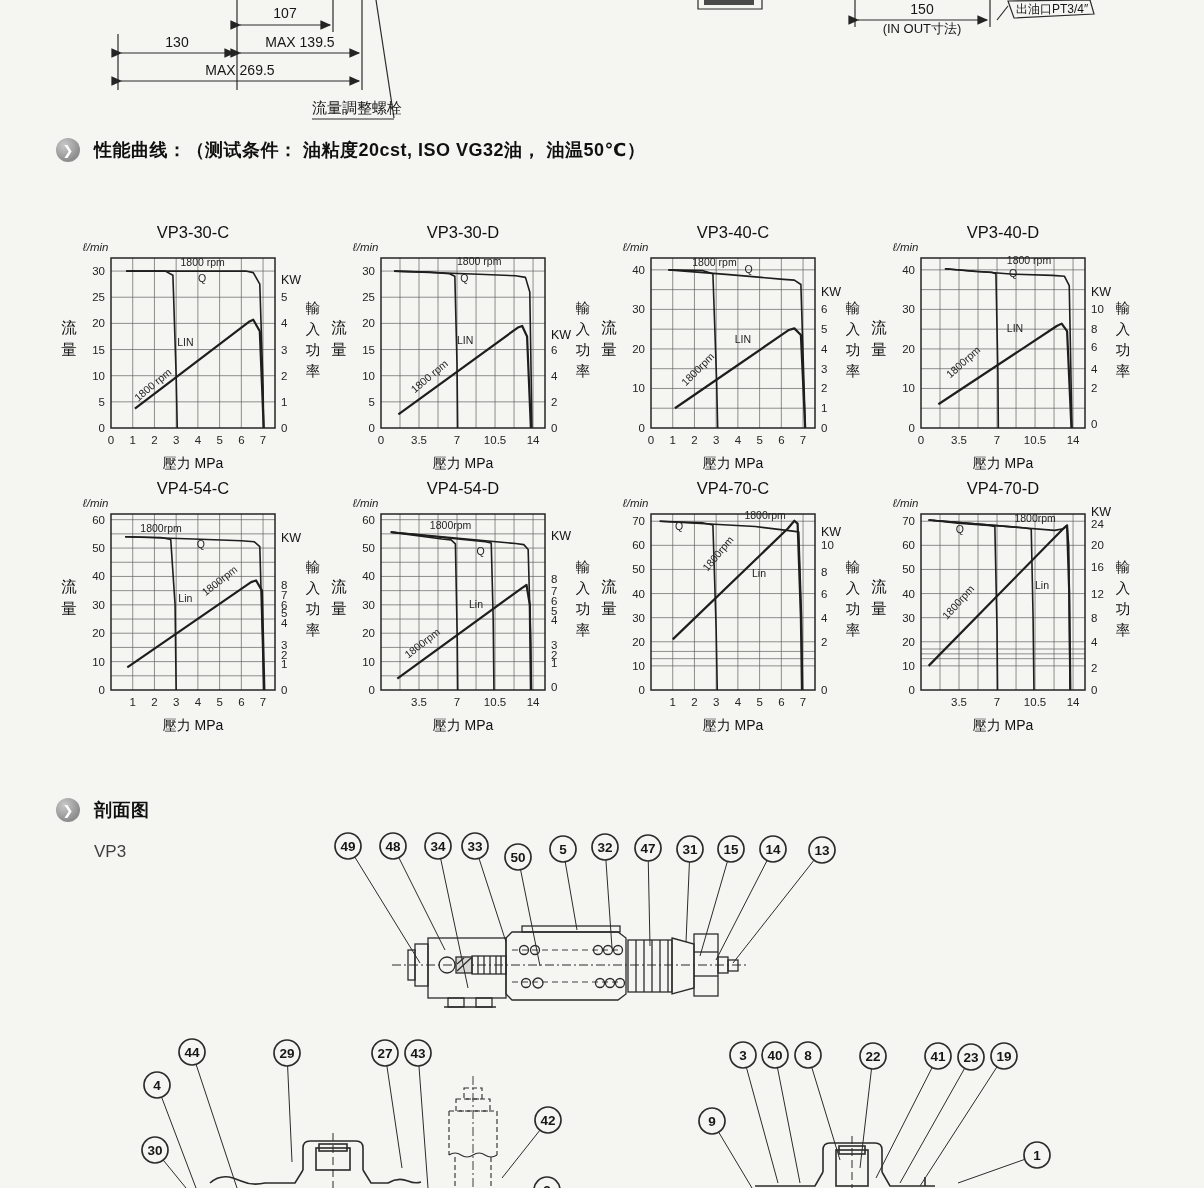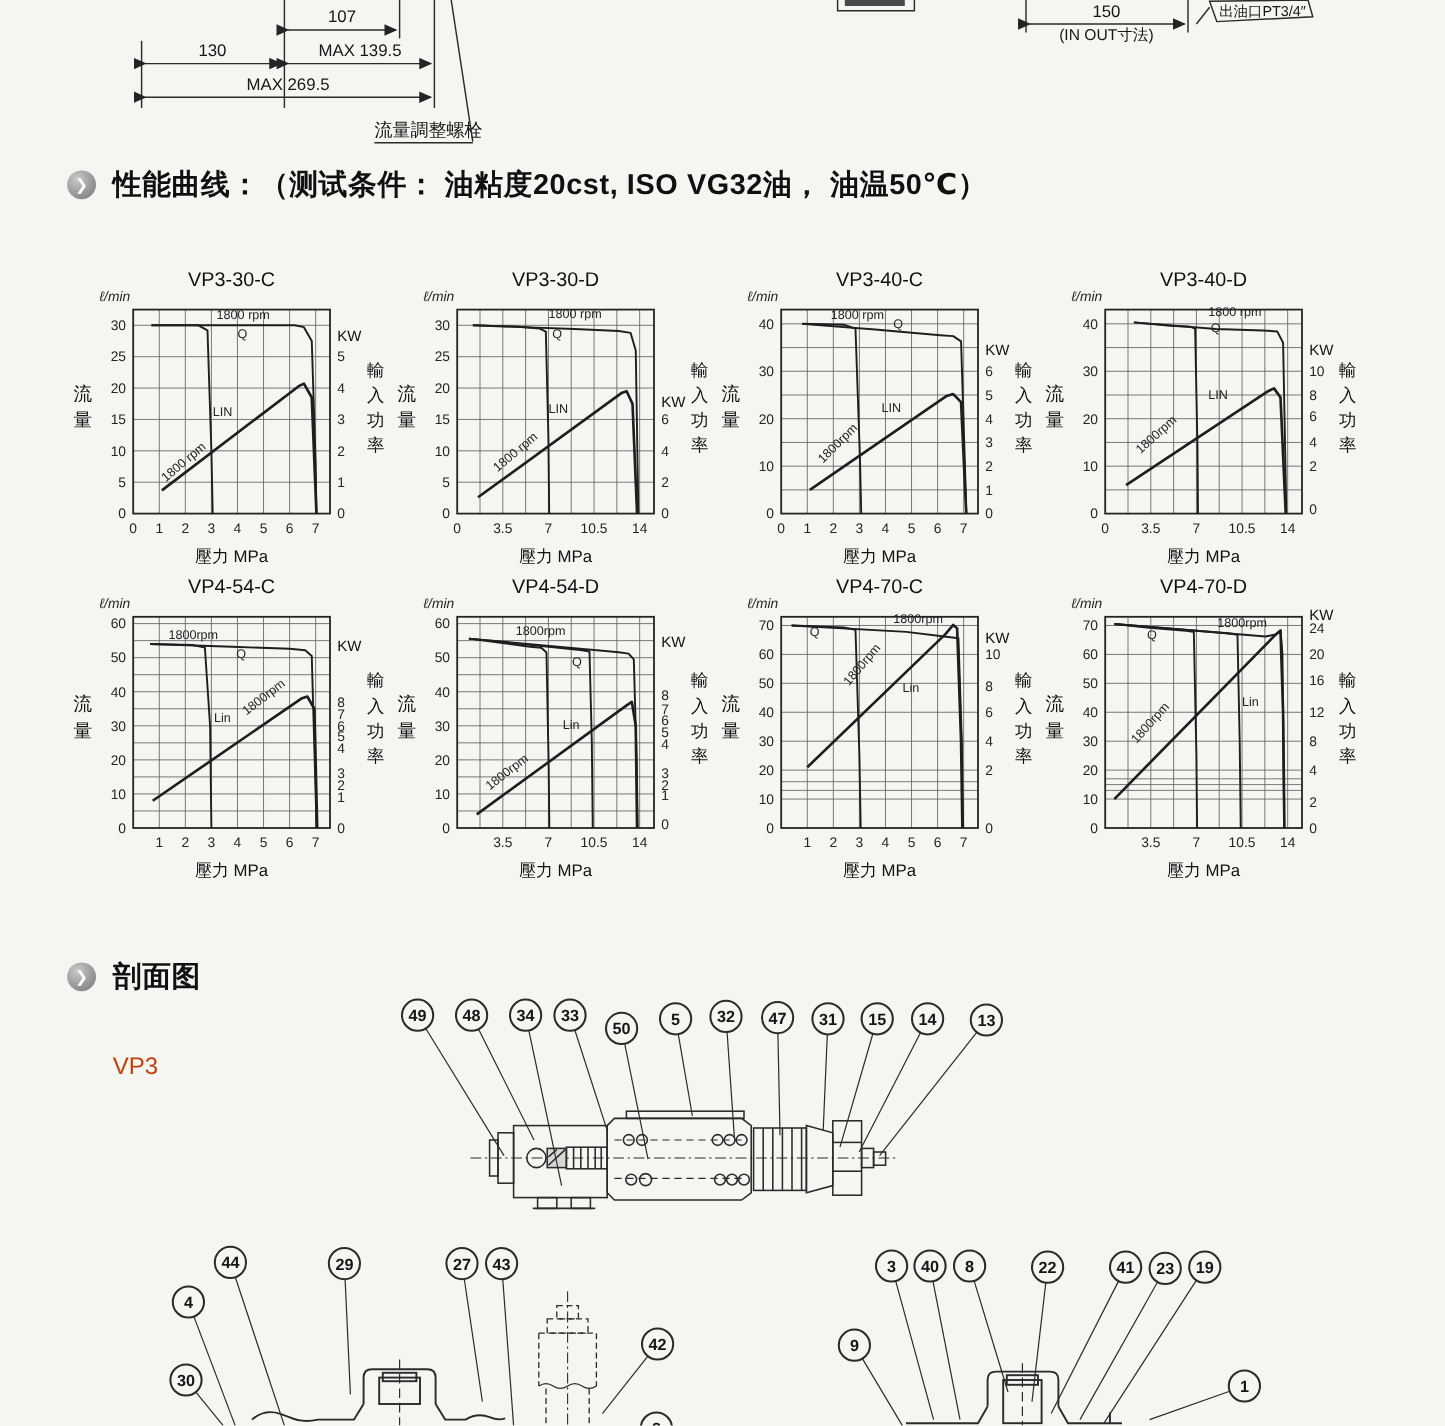--- a/index.html
+++ b/index.html
@@ -3,22 +3,22 @@
 <meta charset="utf-8">
 <style>
   html,body{margin:0;padding:0;}
   body{width:1204px;height:1188px;position:relative;background:#f5f5f2;
        font-family:"Liberation Sans","DejaVu Sans",sans-serif;color:#151515;overflow:hidden;}
   svg{position:absolute;left:0;top:0;}
   .sect-head{position:absolute;display:flex;align-items:center;gap:14px;}
   .bullet{width:24px;height:24px;border-radius:50%;flex:0 0 24px;
           background:radial-gradient(circle at 35% 30%,#c9c9c9,#8d8d8d 70%);
           color:#fff;font-weight:bold;font-size:13px;display:flex;align-items:center;justify-content:center;}
-  .head-text{font-size:24px;font-weight:600;letter-spacing:.5px;color:#101010;white-space:nowrap;}
-  .model-label{position:absolute;left:94px;top:842px;font-size:20px;color:#c2410c;margin-top:36px;}
+  .head-text{font-size:18px;font-weight:600;letter-spacing:.5px;color:#101010;white-space:nowrap;}
+  .model-label{position:absolute;left:94px;top:842px;font-size:17px;color:#404040;}
   .chart{position:absolute;}
   .chart svg{position:absolute;left:0;top:0;}
 </style>
 </head>
 <body>
 
 <svg id="art" width="1204" height="1188" viewBox="0 0 1204 1188">
   <defs>
     <marker id="ar" markerWidth="10" markerHeight="8" refX="8" refY="4" orient="auto">
       <path d="M0,0 L9,4 L0,8 Z" fill="#242424"></path>

